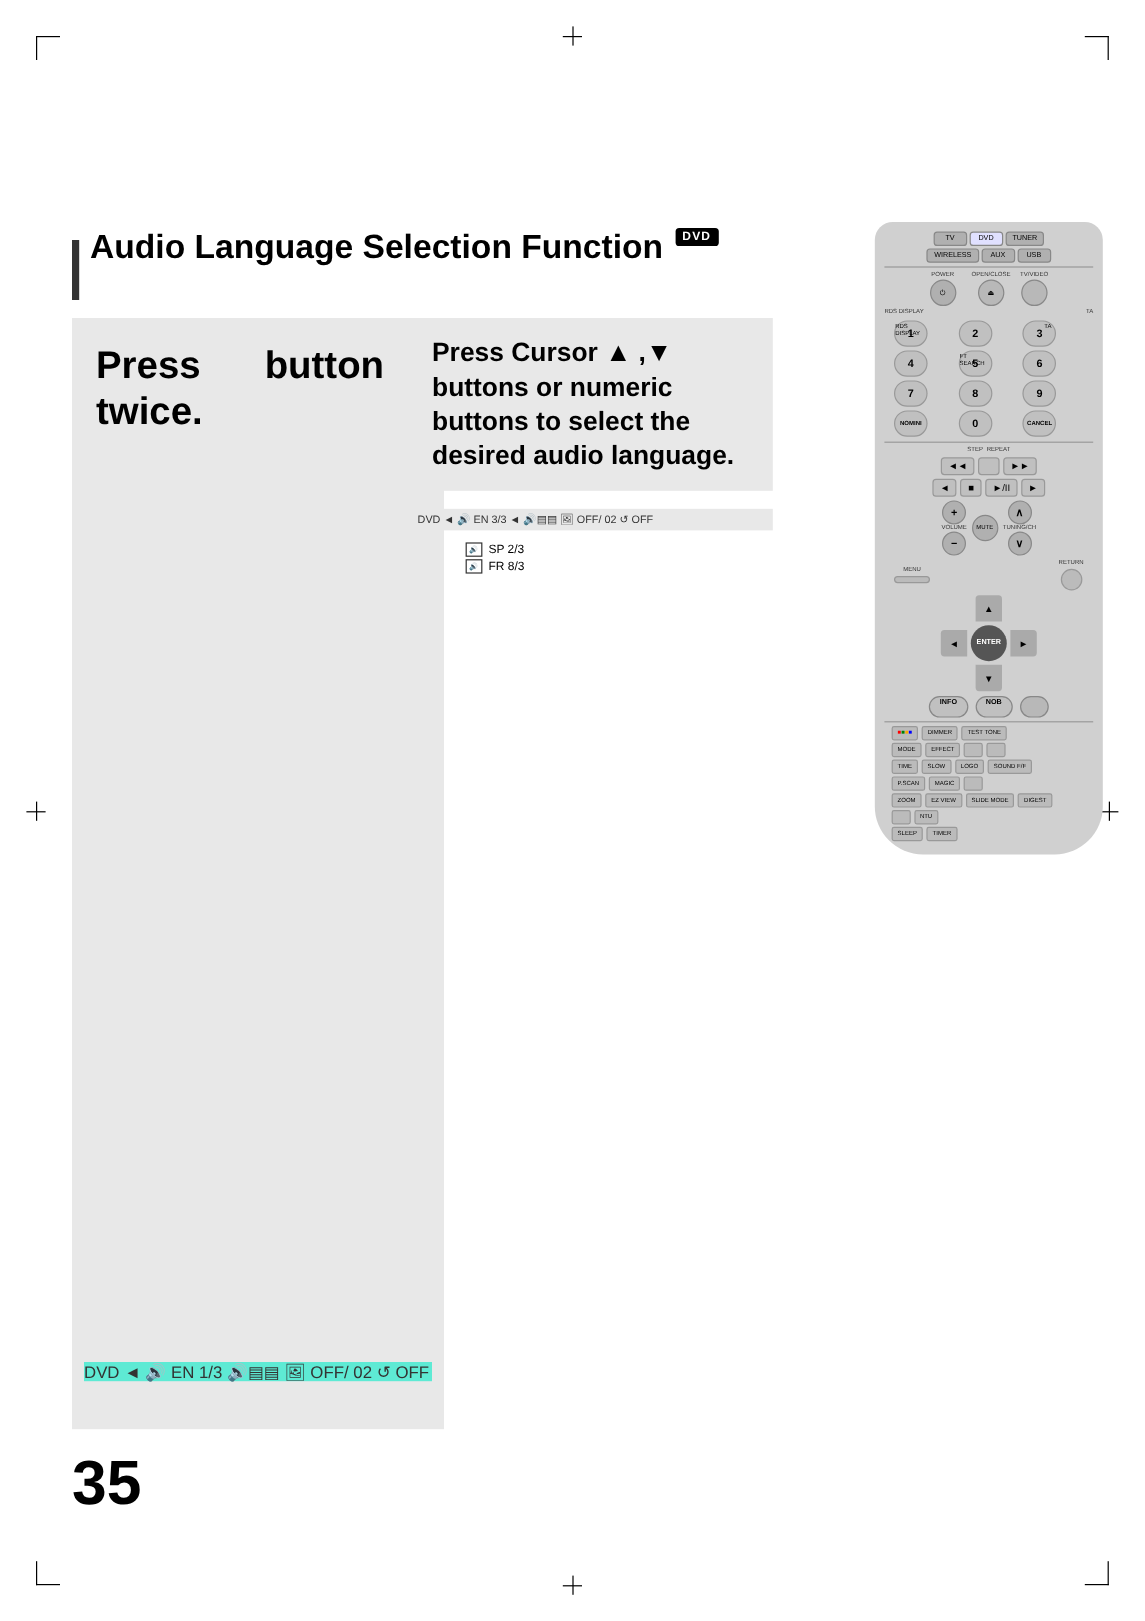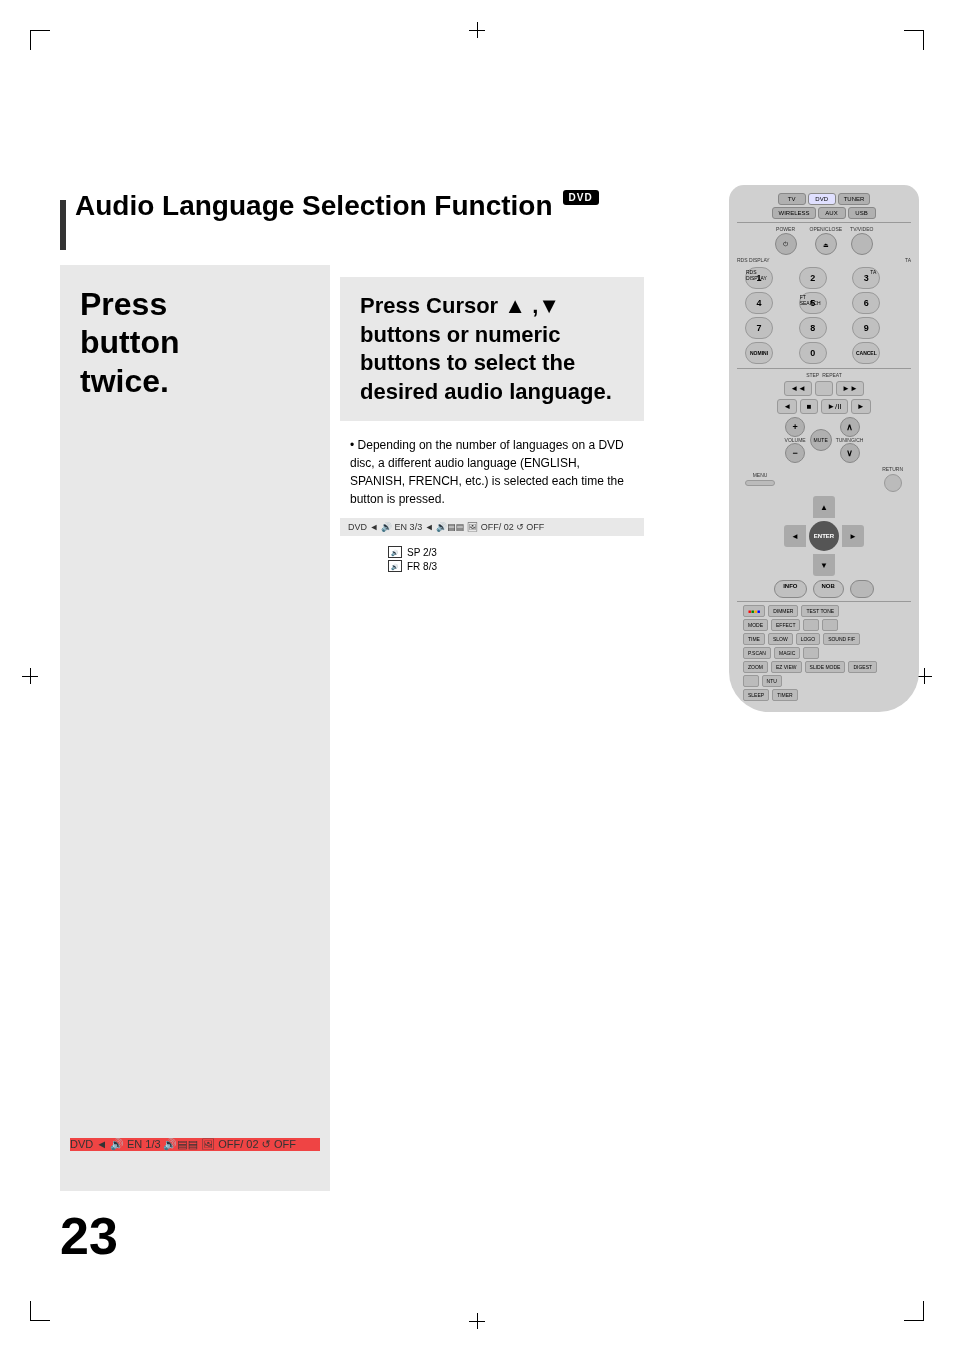--- a/index.html
+++ b/index.html
@@ -99,51 +99,50 @@
       left: 60px;
       right: 310px;
       bottom: 160px;
     }
 
     
     .press-box {
       position: absolute;
       top: 0;
       left: 0;
-      width: 270px;
+      width: 310px;
       bottom: 0;
       background: #e8e8e8;
       padding: 20px;
     }
     .press-box-text {
       font-size: 32px;
       font-weight: bold;
       color: #000;
       line-height: 1.2;
     }
 
     
     .status-bar {
       position: absolute;
       bottom: 40px;
       left: 10px;
       right: 10px;
-      font-size: 11px;
+      font-size: 14px;
       color: #333;
-      background: #ef4444;
+      background: #5eead4;
     }
 
     
     .instruction-box {
       position: absolute;
       top: 0;
       left: 280px;
       right: 0;
       bottom: 0;
-      margin-top: 12px;
     }
 
     
     .instruction-header {
       background: #e8e8e8;
       padding: 15px 20px;
       font-size: 22px;
       font-weight: bold;
       color: #000;
       line-height: 1.3;
@@ -486,24 +485,20 @@
       <br>
       <span>twice.</span>
     </div>
     <div class="status-bar">
       <span>DVD ◄ 🔊 EN 1/3  🔊▤▤  🖼 OFF/ 02  ↺ OFF</span>
     </div>
   </div>
 
   <div class="instruction-box">
     <div class="instruction-header">Press Cursor ▲ ,▼ buttons or numeric buttons to select the desired audio language.</div>
-    <div class="instruction-body">
-      <span class="bullet">•</span>
-      <span>Depending on the number of languages on a DVD disc, a different audio language (ENGLISH, SPANISH, FRENCH, etc.) is selected each time the button is pressed.</span>
-    </div>
     <div class="status-bar-2">
       <span>DVD ◄ 🔊 EN 3/3 ◄  🔊▤▤  🖼 OFF/ 02  ↺ OFF</span>
     </div>
     <div class="lang-options">
       <div class="lang-option">
         <span class="lang-icon">🔊</span>
         <span>SP 2/3</span>
       </div>
       <div class="lang-option">
         <span class="lang-icon">🔊</span>
@@ -665,13 +660,13 @@
       </div>
       <div class="bottom-row">
         <div class="bottom-btn">SLEEP</div>
         <div class="bottom-btn">TIMER</div>
       </div>
     </div>
 
   </div>
 </div>
 
-<div class="page-number">23</div>
+<div class="page-number">35</div>
 
 </body></html>

